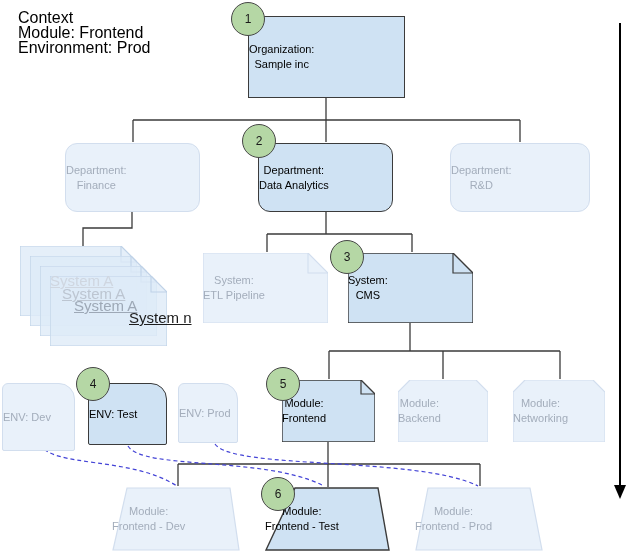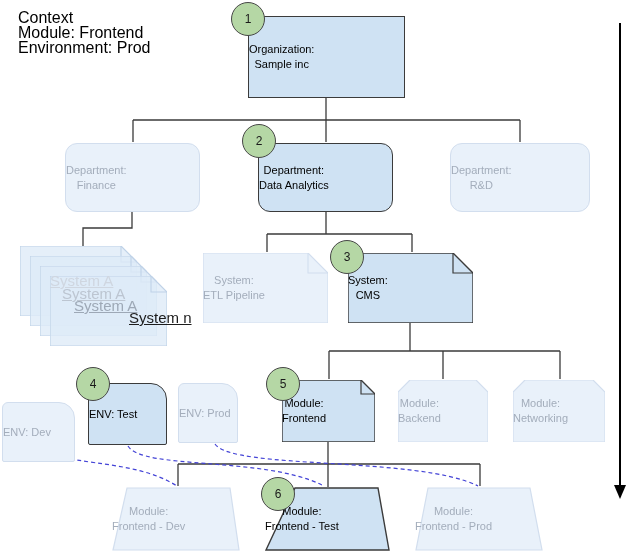--- a/index.html
+++ b/index.html
@@ -49,21 +49,21 @@
   .stack-card{position:absolute; z-index:2; width:117px; height:70px;}
   #sc0{left:20px; top:246px;} #sc1{left:30px; top:256px;}
   #sc2{left:40px; top:266px;} #sc3{left:50px; top:276px;}
   .stack-lbl{position:absolute; z-index:3; font-size:15px;text-decoration:underline;}
   #sl0{left:50px; top:272px; color:#cfd6e0;}
   #sl1{left:62px; top:285px; color:#bcc5d1;}
   #sl2{left:74px; top:297px; color:#9da8b6;}
   #sl3{left:86px; top:309px; color:#1c1c1c;margin-left:43px;}
   #n-etl{left:203px; top:253px; width:125px; height:70px;}
   #n-cms{left:348px; top:253px; width:125px; height:70px;}
-  #n-envdev{left:2px; top:402px; width:73px; height:60px;}
+  #n-envdev{left:2px; top:383px; width:73px; height:68px;}
   #n-envtest{left:88px; top:383px; width:79px; height:62px;}
   #n-envprod{left:178px; top:383px; width:60px; height:60px;}
   #n-modfe{left:282px; top:380px; width:93px; height:62px;}
   #n-modbe{left:398px; top:380px; width:90px; height:62px;}
   #n-modnet{left:513px; top:380px; width:92px; height:62px;}
   #n-depdev{left:112px; top:487px; width:128px; height:64px;}
   #n-deptest{left:265px; top:487px; width:125px; height:64px;}
   #n-depprod{left:415px; top:487px; width:128px; height:64px;}
 
   .badge{

